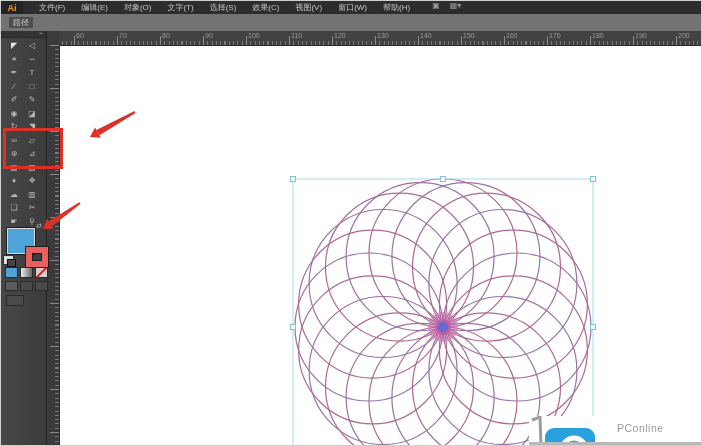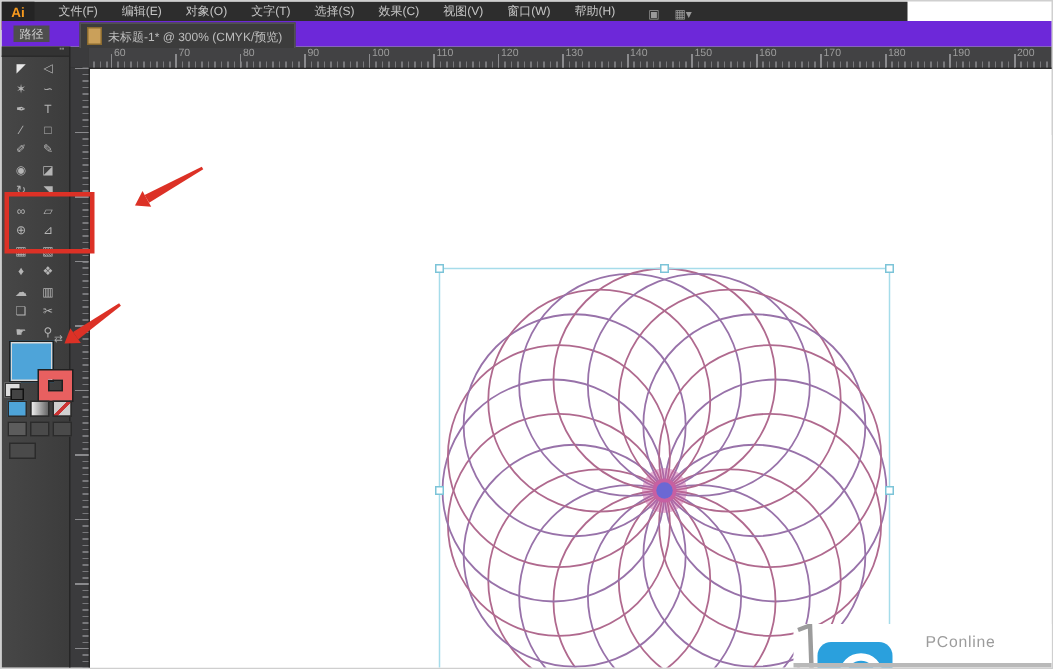--- a/index.html
+++ b/index.html
@@ -1,29 +1,29 @@
 <!DOCTYPE html>
 <html style="--accent-orange: #f79a1e; --annotation-red: #dc3126; --selection-blue: #a6dcea; --handle-stroke: #7cc4d8; --fill-swatch: #4ea4d9; --stroke-swatch: #e86060; --watermark-blue: #2aa0dd;"><head>
 <meta charset="utf-8">
 <style>
   html,body{margin:0;padding:0;background:#e8e8e8;}
   #app{position:relative;width:702px;height:446px;overflow:hidden;
        font-family:"Liberation Sans","DejaVu Sans",sans-serif;
        background:#fff;border:1px solid #cfcfcf;box-sizing:border-box;}
   
-  .menubar{position:absolute;left:0;top:0;width:604px;height:13px;background:#2d2d2d;
-           border-bottom:6px solid #ef4444;display:flex;align-items:flex-end;z-index:5;}
+  .menubar{position:absolute;left:0;top:0;width:702px;height:13px;background:#2d2d2d;
+           border-bottom:6px solid #ef4444;display:flex;align-items:flex-start;z-index:5;}
   .ai-logo{width:22px;height:13px;display:flex;align-items:center;justify-content:center;
            background:#242424;color:var(--accent-orange);font-weight:bold;font-size:9px;}
   .menu-items{display:flex;align-items:center;height:13px;margin-left:8px;}
   .menu-item{color:#c6c6c6;font-size:8px;padding:0 8px;line-height:13px;white-space:nowrap;cursor:default;}
   .mb-icon{color:#9a9a9a;font-size:8px;margin-left:10px;}
   .mb-icon.win{margin-left:14px;}
   
-  .tabrow{position:absolute;left:0;top:13px;width:702px;height:17px;background:#6d28d9;z-index:5;}
+  .tabrow{position:absolute;left:0;top:13px;width:702px;height:17px;background:#737373;z-index:5;}
   .panel-label{position:absolute;left:8px;top:3px;height:11px;padding:0 4px;background:#4e4e4e;
                color:#cccccc;font-size:8px;line-height:11px;}
   .doc-tab{position:absolute;left:52px;top:1px;height:16px;padding:0 8px 0 4px;background:#3c3c3c;
            border:1px solid #515151;border-bottom:none;display:flex;align-items:center;color:#bdbdbd;font-size:8px;white-space:nowrap;}
   .doc-icon{width:8px;height:10px;background:#caa05a;border:1px solid #8a6a30;margin-right:4px;
             display:inline-block;}
   
   .toolbar{position:absolute;left:0;top:30px;width:45px;height:416px;
            background:linear-gradient(to right,#474747,#3c3c3c);border-right:1px solid #262626;z-index:5;}
   .toolbar-header{height:6px;background:#333;border-bottom:1px solid #2a2a2a;color:#888;
@@ -106,24 +106,20 @@
         <span class="menu-item">视图(V)</span>
         <span class="menu-item">窗口(W)</span>
         <span class="menu-item">帮助(H)</span>
       </div>
     <span class="mb-icon win">▣</span>
     <span class="mb-icon">▦▾</span>
   </div>
 
   <div class="tabrow">
     <div class="panel-label">路径</div>
-    <div class="doc-tab">
-      <span class="doc-icon"></span>
-      <span>未标题-1* @ 300% (CMYK/预览)</span>
-    </div>
   </div>
 
   <div class="toolbar">
     <div class="toolbar-header">▪▪</div>
     <div class="tool-grid">
         <div class="tool">◤</div>
         <div class="tool">◁</div>
         <div class="tool">✶</div>
         <div class="tool">∽</div>
         <div class="tool">✒</div>

